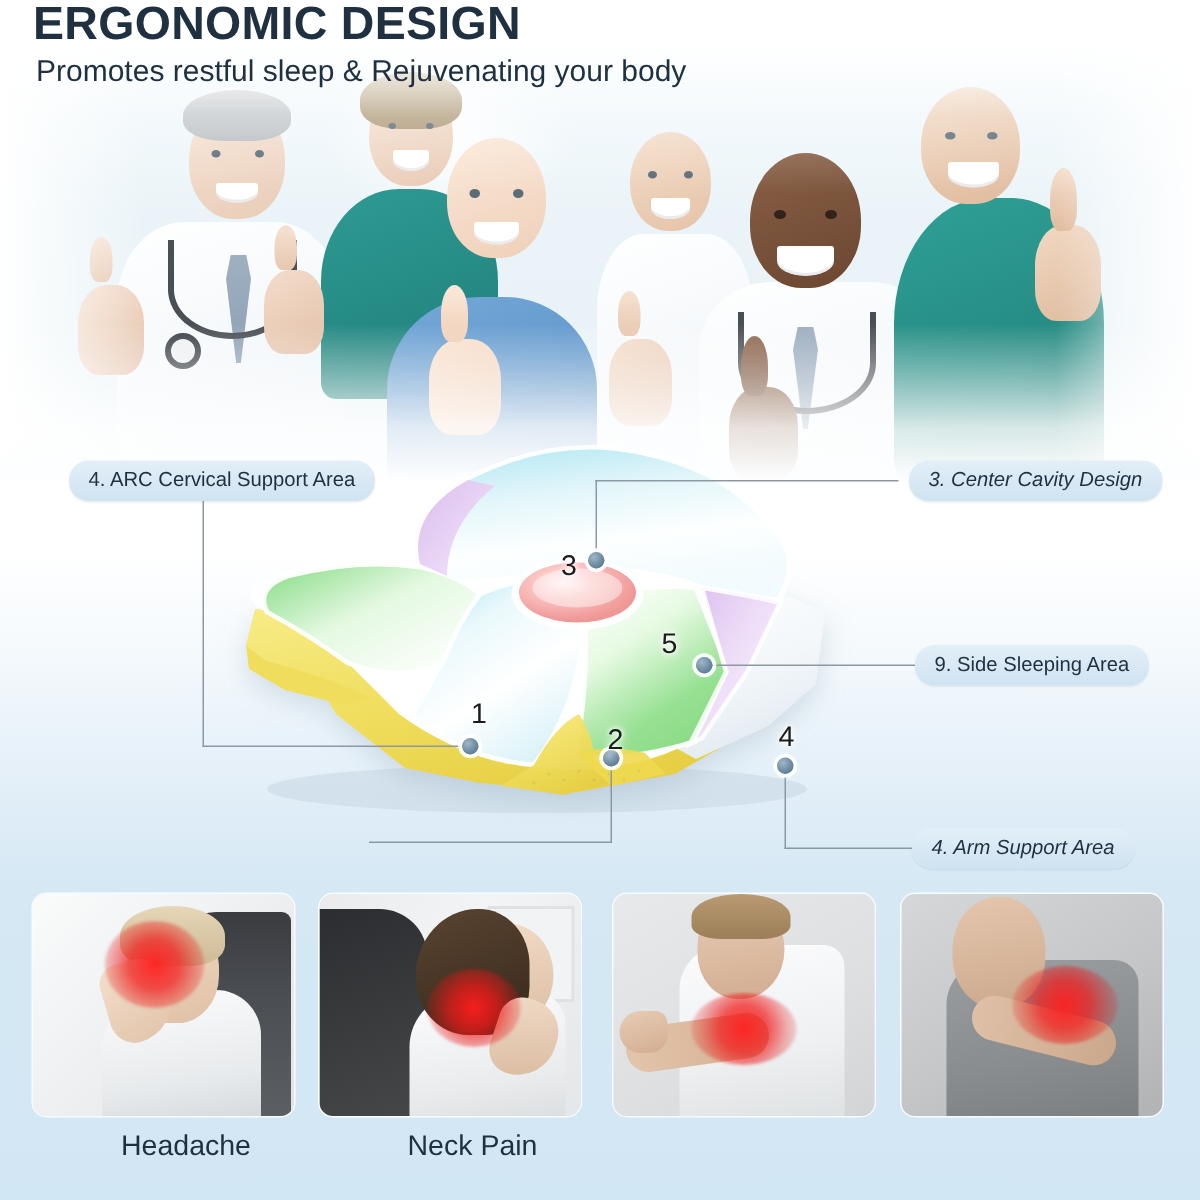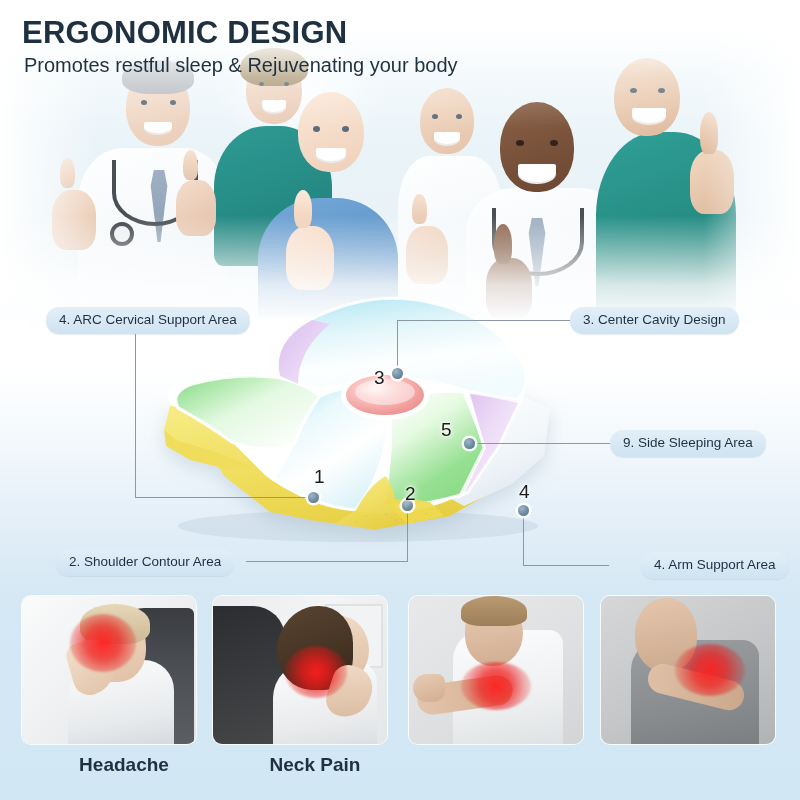--- a/index.html
+++ b/index.html
@@ -22,21 +22,21 @@
         #f2f8fc 56%,
         #e2eef8 66%,
         #d5e8f4 74%,
         #d2e7f4 100%);
   }
 
   
   .header {
     position: absolute;
     left: 22px;
-    top: 17px;
+    top: 0px;
     z-index: 40;
   }
   .title {
     font-size: 31px;
     font-weight: bold;
     color: #1f3040;
     letter-spacing: 0.2px;
     line-height: 32px;
     margin: 0;
     white-space: nowrap;
@@ -184,21 +184,20 @@
     left: 0;
     top: 596px;
     width: 800px;
     height: 204px;
     z-index: 25;
   }
   .card {
     position: absolute;
     top: 0;
     width: 204px;
-    font-weight: bold;
   }
   .card-photo {
     position: relative;
     width: 174px;
     height: 148px;
     border-radius: 9px;
     overflow: hidden;
     background: linear-gradient(150deg, #f4f5f6 0%, #e9ebec 60%, #dfe2e4 100%);
     box-shadow: 0 0 0 1px rgba(255,255,255,0.85);
   }
@@ -438,25 +437,24 @@
   <div class="zone-num" style="left:374px; top:367px;">3</div>
 
   <div class="marker" style="left:518px; top:505px;"></div>
   <div class="zone-num" style="left:519px; top:481px;">4</div>
 
   <div class="marker" style="left:464px; top:438px;"></div>
   <div class="zone-num" style="left:441px; top:419px;">5</div>
 
   <div class="callout" style="left:46px; top:307px;">4. ARC Cervical Support Area</div>
 
-  <div class="callout" style="left:56px; top:549px;">2. Shoulder Contour Area</div>
-
-  <div class="callout" style="left:570px; top:307px;">3. Center Cavity Design</div>
-
-  <div class="callout" style="left:641px; top:552px;">4. Arm Support Area</div>
+
+  <div class="callout" style="left:606px; top:307px;font-style:italic;">3. Center Cavity Design</div>
+
+  <div class="callout" style="left:608px; top:552px;font-style:italic;">4. Arm Support Area</div>
 
   <div class="callout" style="left:610px; top:430px;">9. Side Sleeping Area</div>
 
   <div class="cards">
 
     <div class="card" style="left:22px;">
       <div class="card-photo">
         <div class="gfig" style="left:0; top:0; width:174px; height:148px; background:linear-gradient(135deg,#fafbfb 0%,#eceef0 55%,#e0e3e5 100%);"></div>
         <div class="gfig" style="left:96px; top:12px; width:76px; height:136px; background:linear-gradient(180deg,#3a3c40 0%,#4a4d52 40%,#5b5f64 100%); border-radius:26px 6px 0 0;"></div>
         <div class="gfig" style="left:46px; top:64px; width:106px; height:84px; background:linear-gradient(170deg,#fcfcfd 0%,#e7eaec 70%,#d6dade 100%); border-radius:40px 30px 0 0;"></div>

